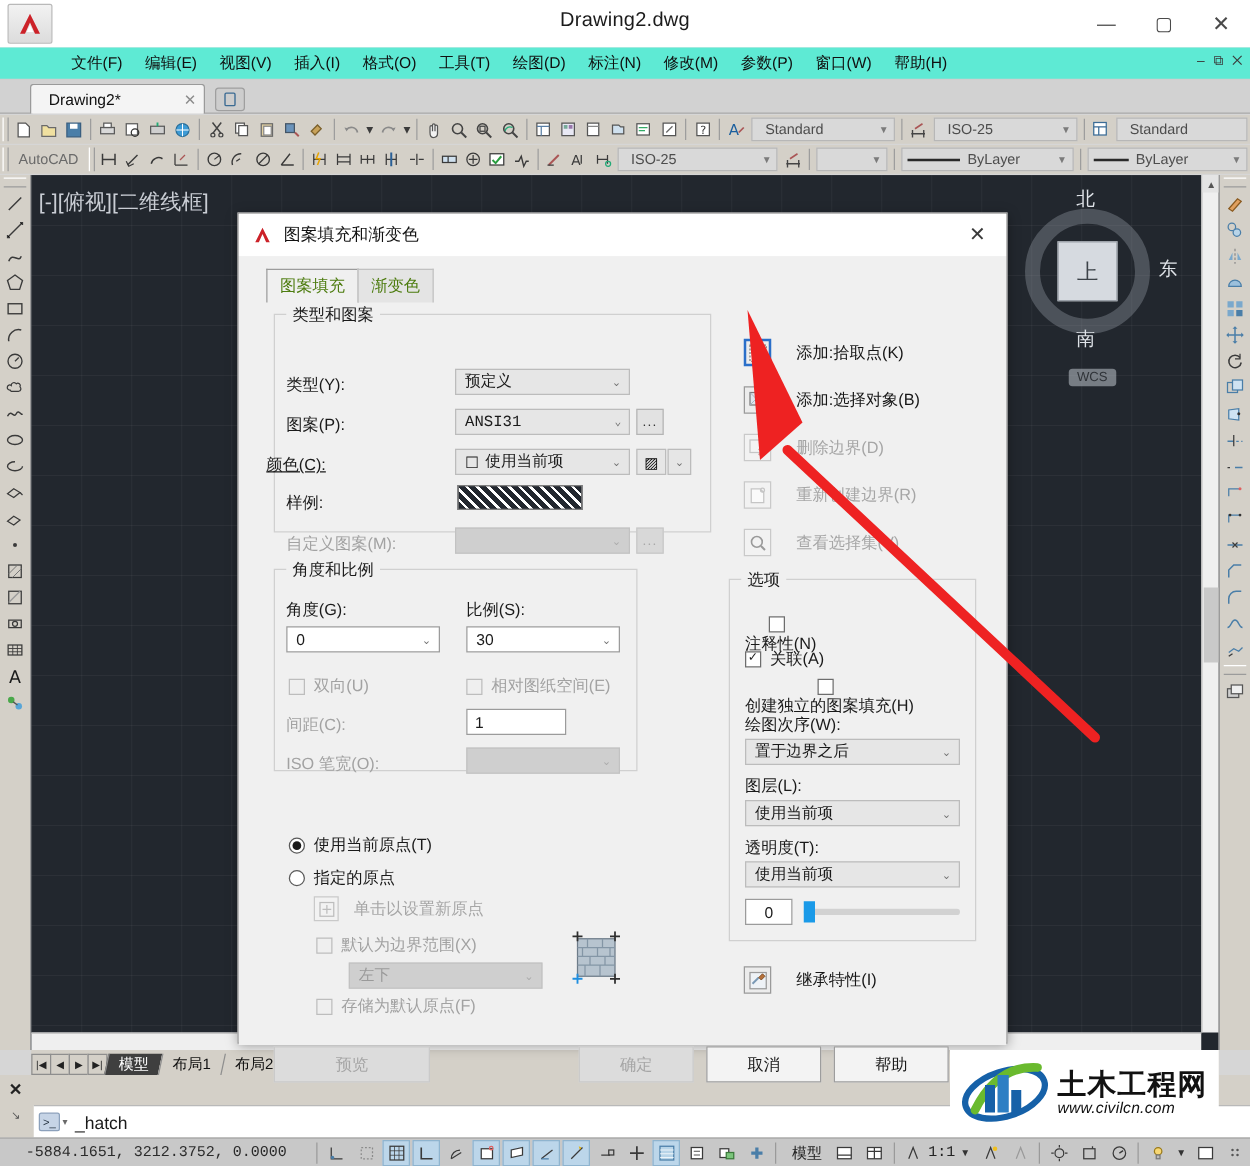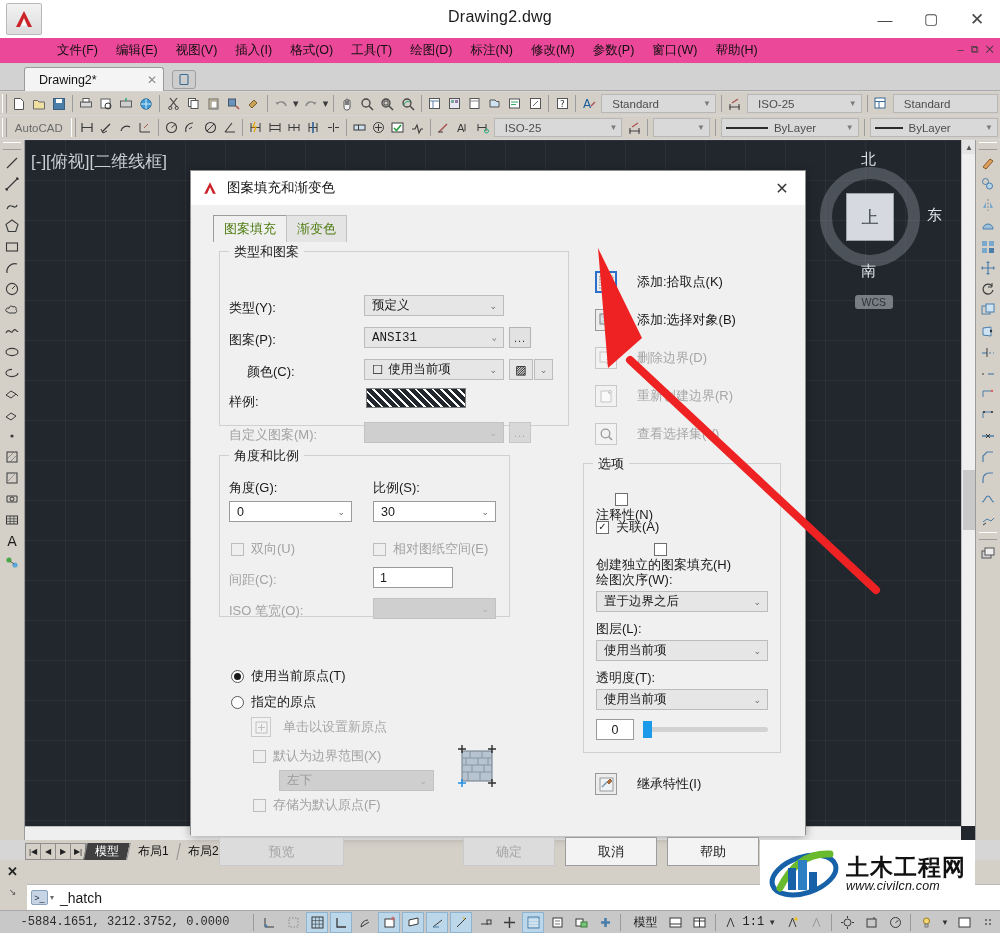--- a/index.html
+++ b/index.html
@@ -32,21 +32,21 @@
   .win-btns { position: absolute; right: 0; top: 0; height: 38px; display: flex; }
   .win-btn {
     width: 46px; height: 38px; display: flex; align-items: center; justify-content: center;
     color: #4a4a4a; font-size: 15px;
   }
   .win-btn.close { font-size: 17px; }
 
   
   .menubar {
     position: absolute; left: 0; top: 38px; width: 1000px; height: 26px;
-    background: #ec4899; border-bottom: 1px solid #cfcfcf;
+    background: #5eead4; border-bottom: 1px solid #cfcfcf;
     display: flex; align-items: center; padding-left: 48px;
   }
   .menu-item {
     padding: 3px 9px; font-size: 12.5px; color: #101010; white-space: nowrap;
   }
   .menu-min-btns {
     position: absolute; right: 4px; top: 5px; font-size: 11px; color: #3a3a3a;
     letter-spacing: 2px;
   }
 
@@ -1214,21 +1214,21 @@
         <span class="arrow">⌄</span>
       </div>
 
       <div class="fieldlabel" style="left:38px; top:126px;">图案(P):</div>
       <div class="combo" style="left:173px; top:122px; width:140px; font-family:'Liberation Mono',monospace;">
         <span>ANSI31</span>
         <span class="arrow">⌄</span>
       </div>
       <div class="btn-dots" style="left:318px; top:122px;">...</div>
 
-      <div class="fieldlabel" style="left:56px; top:158px;">颜色(C):</div>
+      <div class="fieldlabel" style="left:22px; top:158px;text-decoration:underline;">颜色(C):</div>
       <div class="combo" style="left:173px; top:154px; width:140px;">
         <span style="margin-right:5px">☐</span>
         <span>使用当前项</span>
         <span class="arrow">⌄</span>
       </div>
       <div class="swatch-btn" style="left:318px; top:154px;">
         <span>▨</span>
       </div>
       <div class="swatch-arrow" style="left:343px; top:154px;">⌄</div>
 

